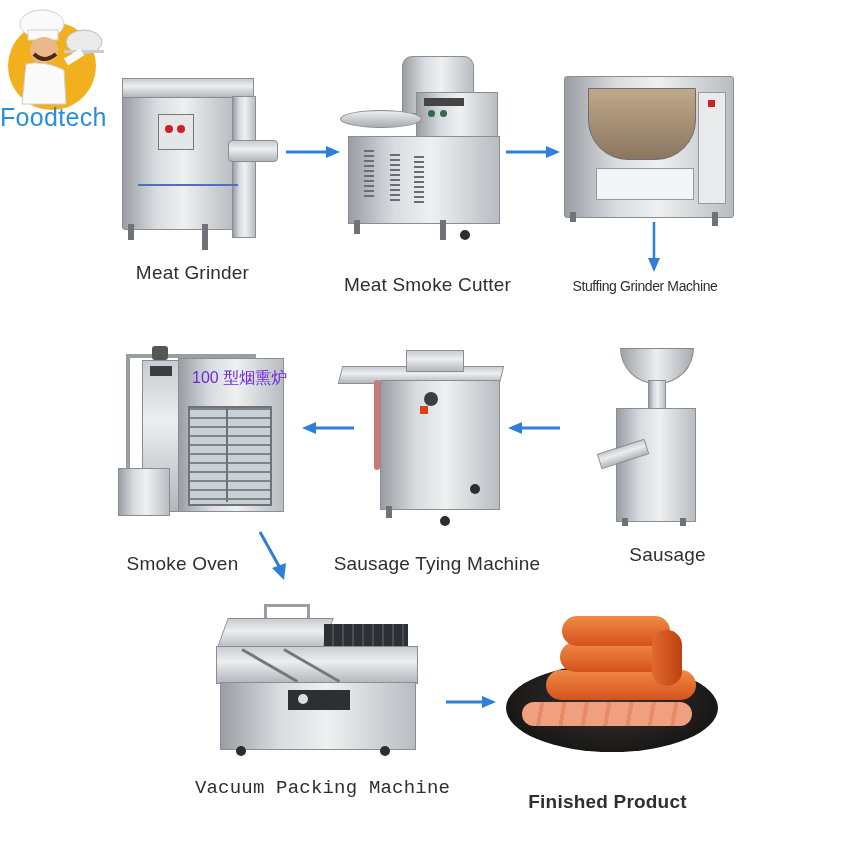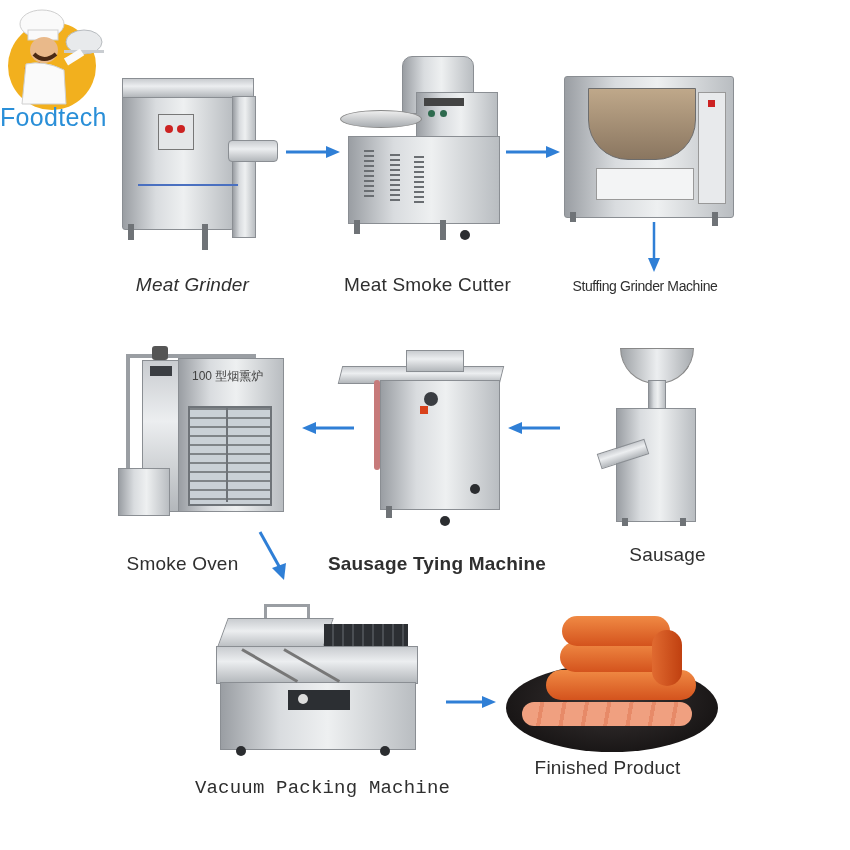--- a/index.html
+++ b/index.html
@@ -76,36 +76,36 @@
 <div class="abs" style="left:560px;top:72px;width:180px;height:160px;">
   <div class="abs steel" style="left:4px;top:4px;width:168px;height:140px;border-radius:3px;"></div>
   <div class="abs" style="left:28px;top:16px;width:106px;height:70px;border-radius:0 0 40px 40px;background:linear-gradient(180deg,#bfa88a,#8a7660);border:1px solid #6d6d6d;"></div>
   <div class="abs" style="left:36px;top:96px;width:96px;height:30px;background:#f3f4f5;border:1px solid #999;"></div>
   <div class="abs" style="left:138px;top:20px;width:26px;height:110px;background:#e8eaec;border:1px solid #999;"></div>
   <div class="abs" style="left:148px;top:28px;width:7px;height:7px;background:#c22;"></div>
   <div class="leg" style="left:10px;top:140px;height:10px;"></div>
   <div class="leg" style="left:152px;top:140px;height:14px;"></div>
 </div>
 
-<div class="label" style="left:110px;top:274px;width:165px;font-style:italic;">Meat Grinder</div>
+<div class="label" style="left:110px;top:262px;width:165px;">Meat Grinder</div>
 <div class="label" style="left:335px;top:274px;width:185px;">Meat Smoke Cutter</div>
 <div class="label small" style="left:555px;top:278px;width:180px;">Stuffing Grinder Machine</div>
 
 <svg class="abs" style="left:646px;top:222px;" width="16" height="52" viewBox="0 0 16 52">
   <line x1="8" y1="0" x2="8" y2="38" stroke="#2f7fd6" stroke-width="2.5"></line>
   <polygon points="2,36 8,50 14,36" fill="#2f7fd6"></polygon>
 </svg>
 
 <div class="abs" style="left:112px;top:344px;width:180px;height:180px;">
   <div class="abs" style="left:14px;top:10px;width:130px;height:4px;background:#9a9ea3;"></div>
   <div class="abs" style="left:14px;top:10px;width:4px;height:120px;background:#9a9ea3;"></div>
   <div class="abs steel-v" style="left:30px;top:16px;width:48px;height:150px;"></div>
   <div class="abs" style="left:38px;top:22px;width:22px;height:10px;background:#3a3d42;"></div>
   <div class="abs steel" style="left:66px;top:14px;width:104px;height:152px;"></div>
-  <div class="abs" style="left:80px;top:24px;font-size:12px;color:#404040;white-space:nowrap;text-align:right;">100 型烟熏炉</div>
+  <div class="abs" style="left:80px;top:24px;font-size:16px;color:#6d28d9;white-space:nowrap;text-align:right;">100 型烟熏炉</div>
   <div class="abs" style="left:76px;top:62px;width:80px;height:96px;background:repeating-linear-gradient(180deg,#7f8488 0 2px,#c9d0d6 2px 9px);border:2px solid #6e7378;"></div>
   <div class="abs" style="left:114px;top:62px;width:2px;height:96px;background:#6e7378;"></div>
   <div class="abs steel" style="left:6px;top:124px;width:50px;height:46px;"></div>
   <div class="abs" style="left:40px;top:2px;width:16px;height:14px;background:#555;border-radius:3px;"></div>
 </div>
 
 <svg class="abs" style="left:300px;top:420px;" width="56" height="16" viewBox="0 0 56 16">
   <line x1="14" y1="8" x2="54" y2="8" stroke="#2f7fd6" stroke-width="3"></line>
   <polygon points="16,2 2,8 16,14" fill="#2f7fd6"></polygon>
 </svg>
@@ -130,21 +130,21 @@
 <div class="abs" style="left:592px;top:344px;width:120px;height:184px;">
   <div class="abs" style="left:28px;top:4px;width:72px;height:34px;border-radius:0 0 36px 36px;background:linear-gradient(90deg,#9ea2a6,#eceef0,#a8acb0);border:1px solid #888;"></div>
   <div class="abs steel" style="left:56px;top:36px;width:16px;height:30px;"></div>
   <div class="abs steel" style="left:24px;top:64px;width:78px;height:112px;"></div>
   <div class="abs steel-v" style="left:6px;top:102px;width:48px;height:14px;transform:rotate(-18deg);"></div>
   <div class="leg" style="left:30px;top:174px;height:8px;"></div>
   <div class="leg" style="left:88px;top:174px;height:8px;"></div>
 </div>
 
 <div class="label" style="left:110px;top:553px;width:145px;">Smoke Oven</div>
-<div class="label" style="left:312px;top:553px;width:250px;font-weight:bold;">Sausage Tying Machine</div>
+<div class="label" style="left:312px;top:553px;width:250px;">Sausage Tying Machine</div>
 <div class="label two" style="left:585px;top:542px;width:165px;">
   <div>Sausage</div>
 </div>
 
 <svg class="abs" style="left:256px;top:530px;" width="36" height="52" viewBox="0 0 36 52">
   <line x1="4" y1="2" x2="24" y2="38" stroke="#2f7fd6" stroke-width="3"></line>
   <polygon points="16,38 28,50 30,33" fill="#2f7fd6"></polygon>
 </svg>
 
 <div class="abs" style="left:212px;top:600px;width:212px;height:164px;">
@@ -170,13 +170,13 @@
   <div class="abs" style="left:4px;top:52px;width:212px;height:88px;border-radius:50%;background:radial-gradient(ellipse at 50% 40%,#3a3434 0%,#1a1717 70%,#0e0c0c 100%);"></div>
   <div class="abs" style="left:20px;top:90px;width:170px;height:24px;border-radius:12px;background:repeating-linear-gradient(100deg,#f0a080 0 18px,#e78a68 18px 22px);"></div>
   <div class="abs" style="left:58px;top:72px;width:110px;height:14px;border-radius:7px;background:#b8d45a;"></div>
   <div class="abs" style="left:44px;top:58px;width:150px;height:30px;border-radius:15px;background:linear-gradient(180deg,#f08a44,#d4531d);"></div>
   <div class="abs" style="left:58px;top:30px;width:120px;height:30px;border-radius:15px;background:linear-gradient(180deg,#f08a44,#d4531d);"></div>
   <div class="abs" style="left:60px;top:4px;width:108px;height:30px;border-radius:15px;background:linear-gradient(180deg,#f08a44,#d4531d);"></div>
   <div class="abs" style="left:150px;top:18px;width:30px;height:56px;border-radius:15px;background:linear-gradient(90deg,#e06a30,#c04010);"></div>
 </div>
 
 <div class="label" style="left:185px;top:777px;width:275px;font-family:Liberation Mono, monospace;">Vacuum Packing Machine</div>
-<div class="label" style="left:510px;top:757px;width:195px;">Finished Product</div>
+<div class="label" style="left:510px;top:791px;width:195px;font-weight:bold;">Finished Product</div>
 
 </body></html>

